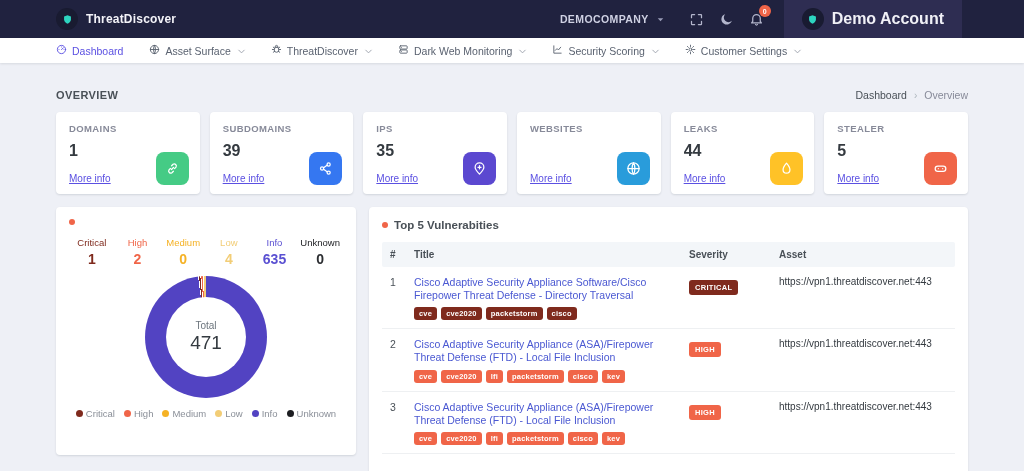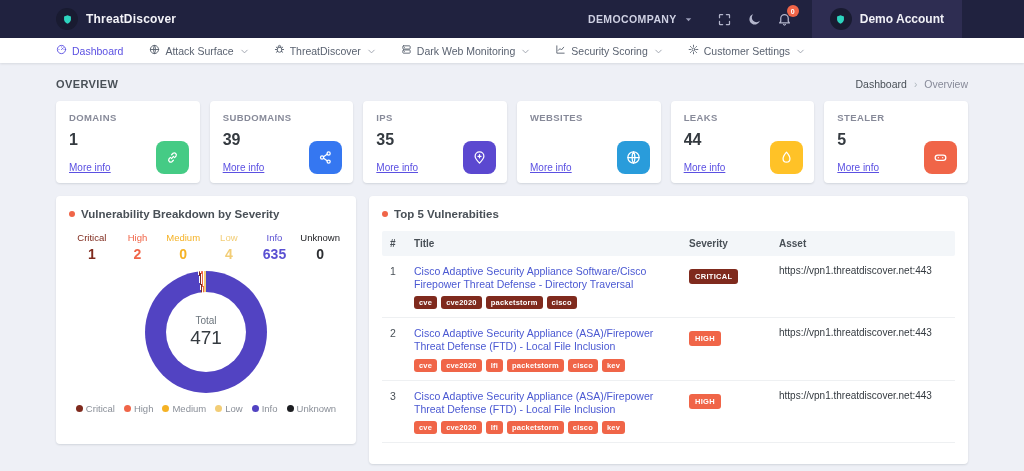--- a/index.html
+++ b/index.html
@@ -15,32 +15,32 @@
   .brand-name { color:#f3f3f8; font-size:12px; font-weight:bold; letter-spacing:.2px; }
   .topbar-right { display:flex; align-items:center; height:100%; }
   .company { display:flex; align-items:center; gap:6px; color:#cfd1e3; font-size:10.5px; font-weight:bold; letter-spacing:.4px; margin-right:16px; cursor:pointer; }
   .company svg { width:11px; height:11px; color:#9a9db8; }
   .tb-icon { width:30px; height:30px; display:flex; align-items:center; justify-content:center; color:#b3b6cc; position:relative; cursor:pointer; }
   .tb-icon svg { width:15px; height:15px; }
   .noti-badge { position:absolute; top:1px; right:1px; min-width:12px; height:12px; border-radius:7px; background:#f06548; color:#fff; font-size:7px; font-weight:bold; display:flex; align-items:center; justify-content:center; padding:0 3px; }
   .user-panel { height:100%; background:#2e2d52; display:flex; align-items:center; gap:8px; padding:0 18px; margin-left:12px; margin-right:62px; cursor:pointer; }
   .user-avatar { width:22px; height:22px; border-radius:50%; background:#191b31; display:flex; align-items:center; justify-content:center; }
   .user-avatar svg { width:11px; height:11px; color:#2dd4bf; }
-  .user-name { color:#f0f0f6; font-size:12px; font-weight:bold; }
+  .user-name { color:#f0f0f6; font-size:16px; font-weight:bold; }
 
   
   .menubar { height:25px; background:#fff; display:flex; align-items:center; gap:26px; padding:0 56px; box-shadow:0 1px 2px rgba(56,65,74,.12); position:relative; z-index:5; }
   .menu-item { display:flex; align-items:center; gap:5px; font-size:10.5px; color:#5a6270; cursor:pointer; white-space:nowrap; }
   .menu-item svg { width:11px; height:11px; }
   .menu-item .chev { width:9px; height:9px; color:#9aa0ab; }
   .menu-item.active { color:#5b50e2; }
 
   
   .content { padding:10px 56px 0; }
-  .page-head { display:flex; align-items:center; justify-content:space-between; margin-top:5px; }
+  .page-head { display:flex; align-items:center; justify-content:space-between; margin-top:16px; }
   .page-title { font-size:11px; font-weight:bold; color:#495057; letter-spacing:.4px; }
   .breadcrumb { display:flex; align-items:center; gap:7px; font-size:10.5px; }
   .crumb-parent { color:#495057; cursor:pointer; }
   .crumb-sep { color:#adb5bd; font-size:10px; }
   .crumb-current { color:#878a99; }
   .greeting { font-size:12px; color:#495057; margin-top:9px; }
 
   
   .stats-row { display:grid; grid-template-columns:repeat(6,1fr); gap:10px; margin-top:11px; }
   .stat-card { background:#fff; border-radius:4px; box-shadow:0 1px 2px rgba(56,65,74,.15); padding:11px 13px 10px; height:82px; position:relative; }
@@ -149,21 +149,21 @@
             <path d="M12 12l4-3.5"></path>
             <path d="M12 6.5v.01M6.5 12h.01M17.5 12h.01"></path>
           </svg></span>
         <span>Dashboard</span>
       </div>
       <div class="menu-item">
         <span><svg viewBox="0 0 24 24" fill="none" stroke="currentColor" stroke-width="2" stroke-linecap="round" stroke-linejoin="round">
             <circle cx="12" cy="12" r="9"></circle>
             <path d="M3 12h18M12 3c3 3.5 3 14 0 18M12 3c-3 3.5-3 14 0 18"></path>
           </svg></span>
-        <span>Attack Surface</span>
+        <span>Asset Surface</span>
         <span class="chev"><svg viewBox="0 0 24 24" fill="none" stroke="currentColor" stroke-width="2" stroke-linecap="round" stroke-linejoin="round">
             <path d="M6 9l6 6 6-6"></path>
           </svg></span>
       </div>
       <div class="menu-item">
         <span><svg viewBox="0 0 24 24" fill="none" stroke="currentColor" stroke-width="2" stroke-linecap="round" stroke-linejoin="round">
             <path d="M9 6a3 3 0 0 1 6 0"></path>
             <rect x="7" y="7" width="10" height="11" rx="5"></rect>
             <path d="M3 12h4M17 12h4M5 7l3 2M19 7l-3 2M5 18l3-2M19 18l-3-2"></path>
           </svg></span>
@@ -282,21 +282,20 @@
               <path d="M8.5 12.2h.01M15.5 12.2h.01"></path>
             </svg>
           </div>
         </div>
       </div>
 
     <div class="panels">
       <section class="card severity-card">
         <div class="card-title">
           <span class="title-dot"></span>
-          <span>Vulnerability Breakdown by Severity</span>
         </div>
         <div class="sev-row" id="sevRow">
             <div>
               <div class="sev-label" style="color: rgb(127, 42, 29);">Critical</div>
               <div class="sev-count" style="color: rgb(127, 42, 29);">1</div>
             </div>
             <div>
               <div class="sev-label" style="color: rgb(240, 101, 72);">High</div>
               <div class="sev-count" style="color: rgb(240, 101, 72);">2</div>
             </div>

